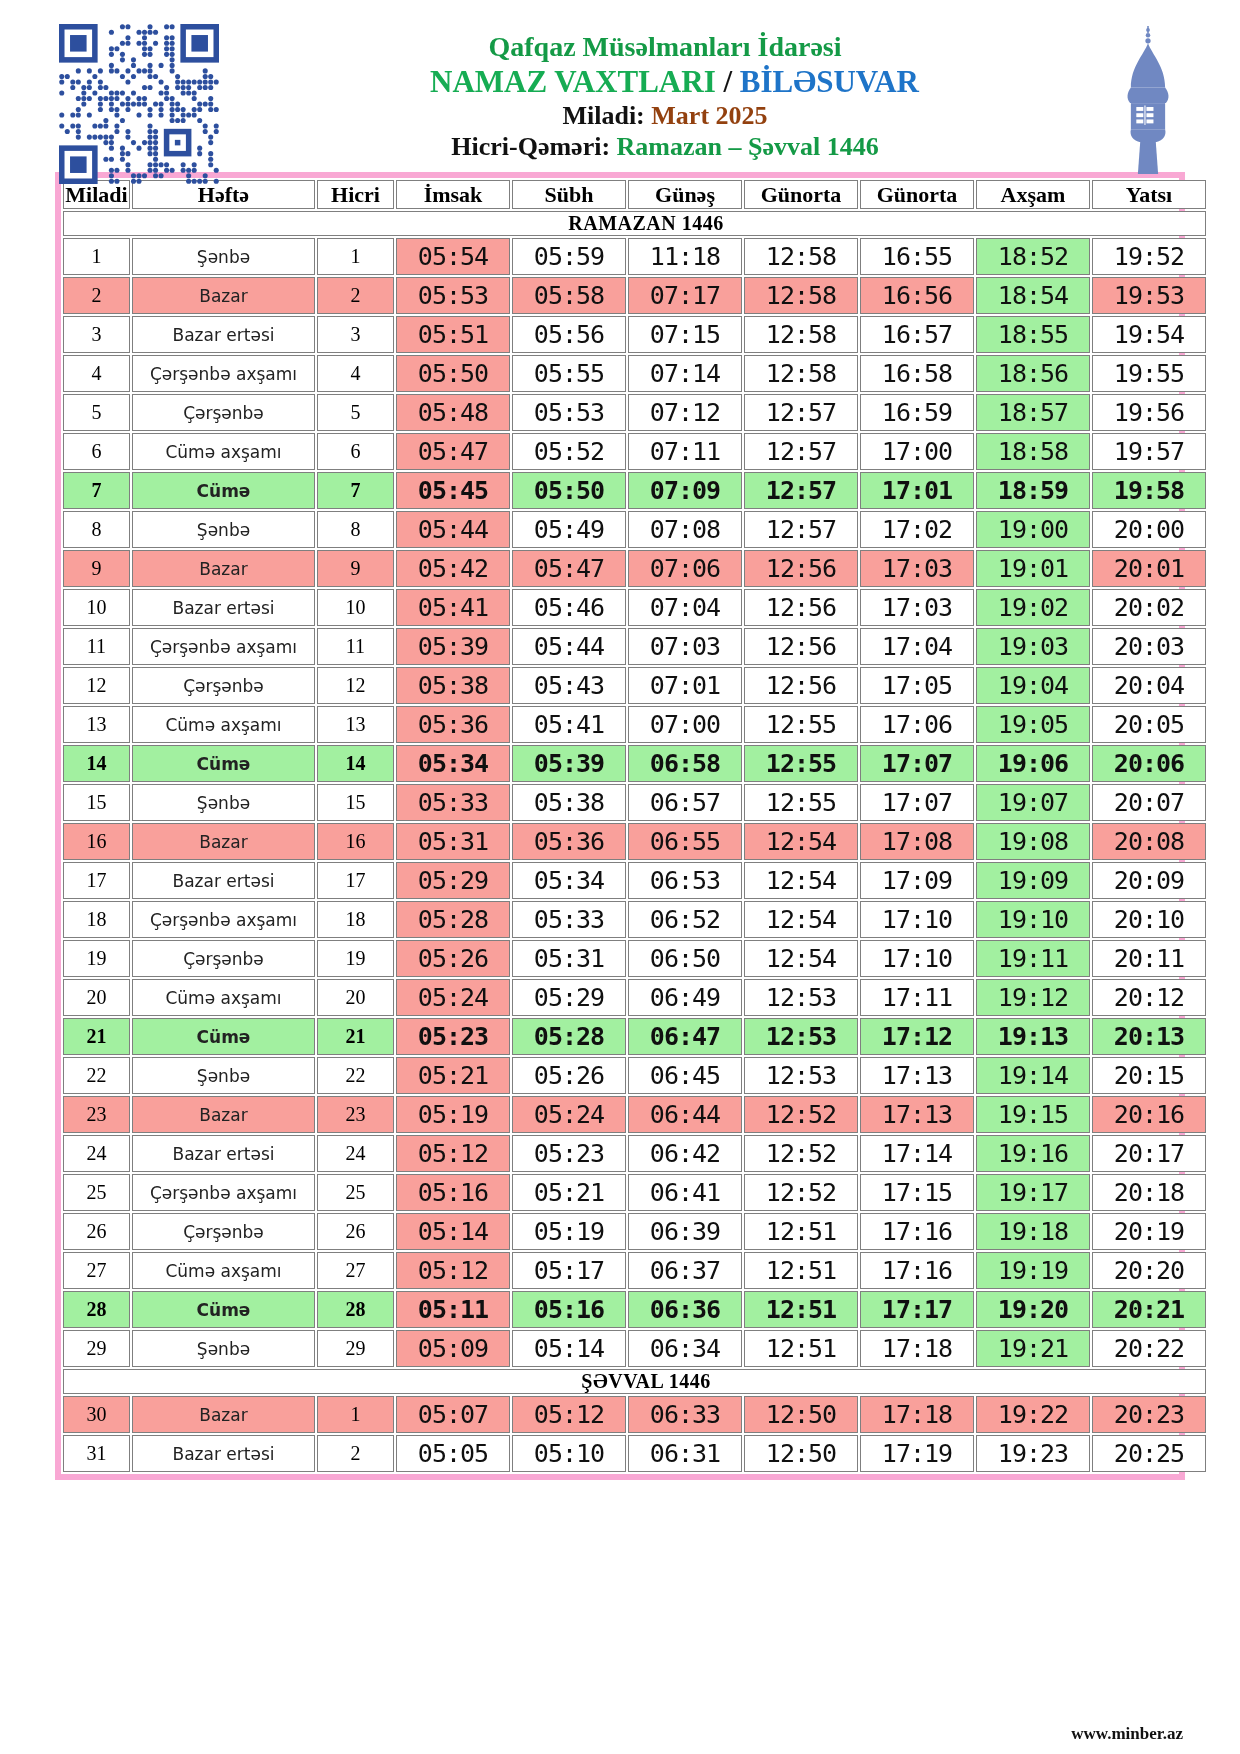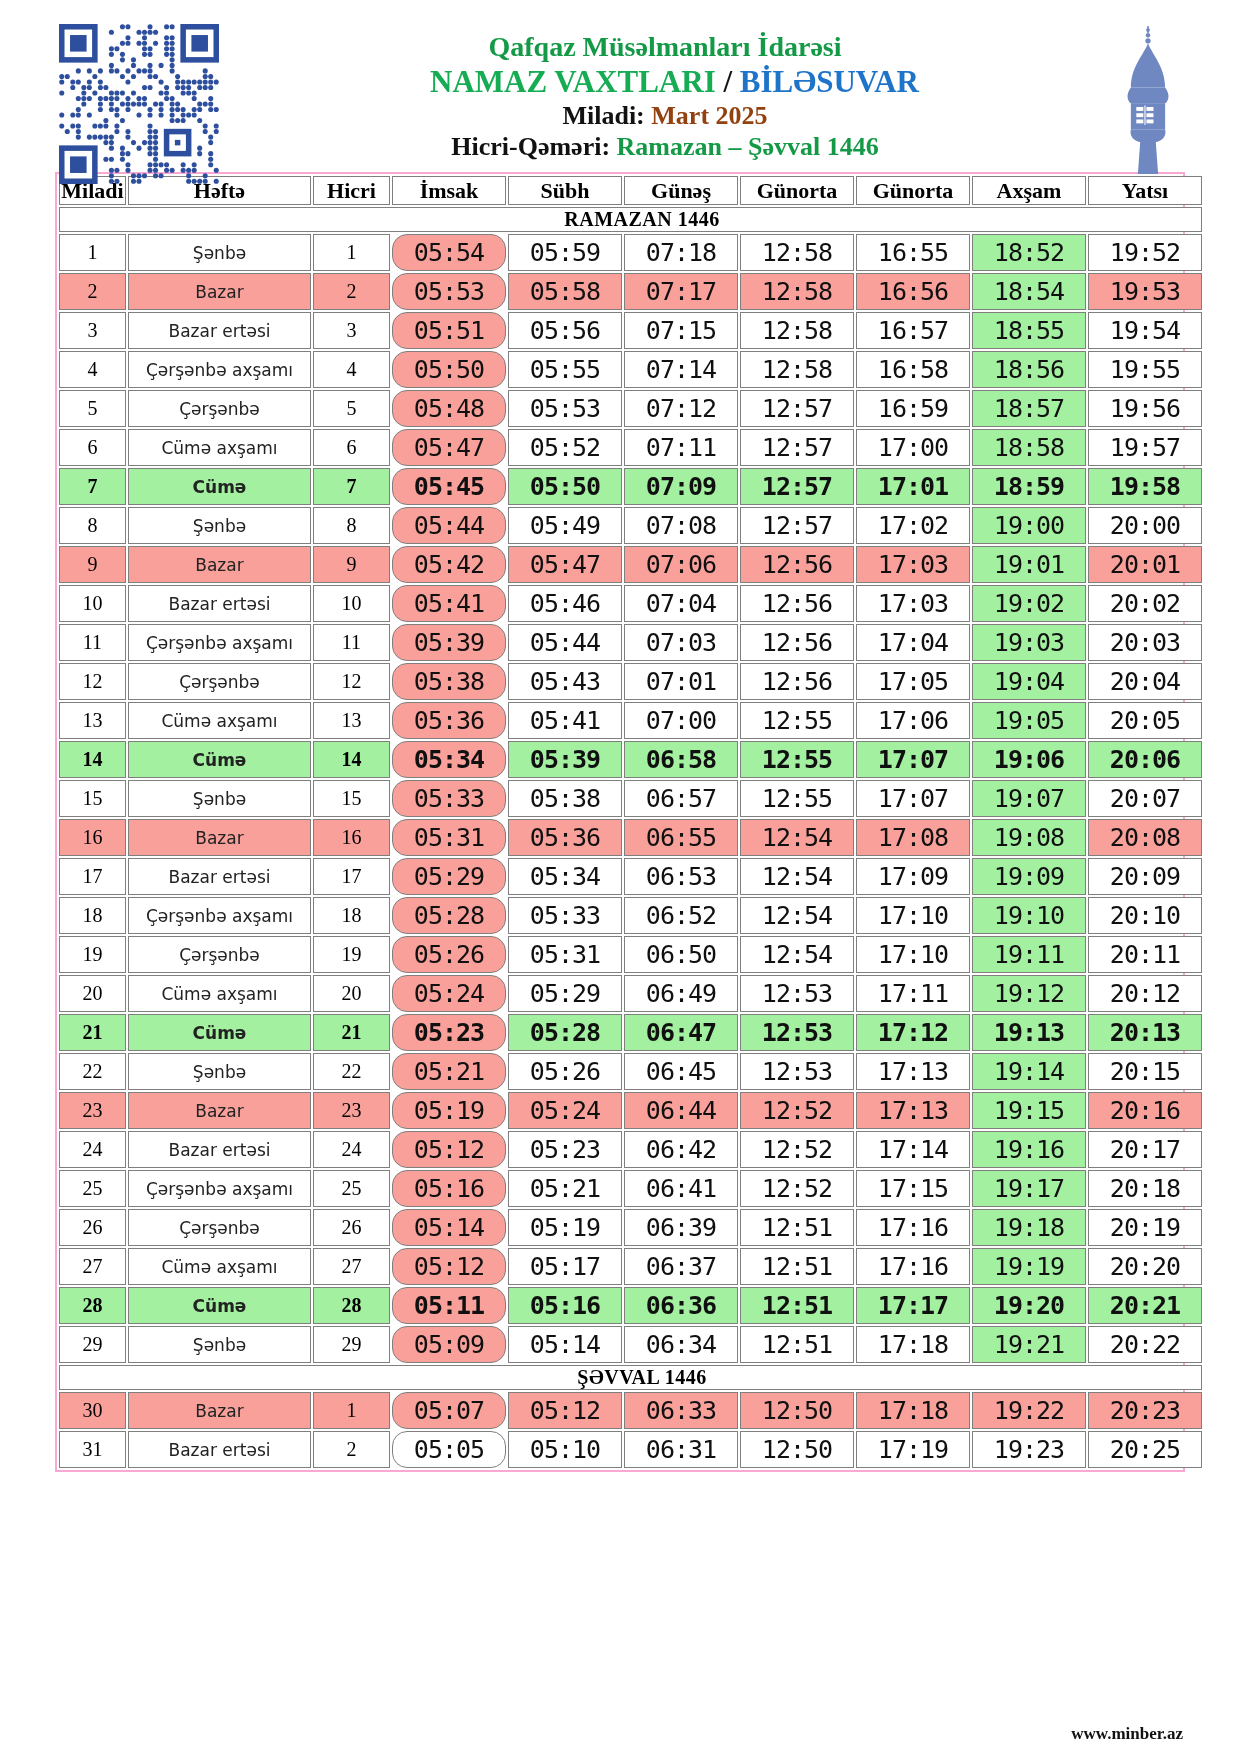--- a/index.html
+++ b/index.html
@@ -21,21 +21,21 @@
   .t-org   { font-size:28px; font-weight:700; line-height:34px; }
   .t-main  { font-size:31px; font-weight:700; line-height:36px; }
   .t-mil   { font-size:26px; font-weight:700; line-height:31px; }
   .t-hic   { font-size:26px; font-weight:700; line-height:31px; }
   .green  { color:var(--title-green); }
   .green2 { color:var(--title-green2);margin-left:19px; }
   .blue   { color:var(--location-blue); }
   .brown  { color:var(--month-brown); }
   .black  { color:#111111; }
   
-  .table-wrap { margin:0 55px; border:2px solid #f9a8d4; background:#ffffff; }
+  .table-wrap { margin:0 55px; border:6px solid #f9a8d4; background:#ffffff; }
   table.prayer { width:100%; border-collapse:separate; border-spacing:2px; table-layout:fixed; }
   table.prayer th, table.prayer td {
     border:1px solid #7f7f7f;
     text-align:center; vertical-align:middle;
     background:#ffffff;
     overflow:hidden; white-space:nowrap;
   }
   table.prayer th {
     height:29px; font-size:22px; font-weight:700;
     font-family:"Liberation Serif", serif;
@@ -46,21 +46,21 @@
     font-family:"Liberation Serif", serif;
     padding-left:23px;
   }
   .data-row td { height:37px; }
   .c-miladi, .c-hicri { font-size:20px; font-family:"Liberation Serif", serif; }
   .c-hefte { font-size:17px; font-family:"DejaVu Sans", sans-serif; color:#222; }
   .c-imsak,.c-subh,.c-gunes,.c-gunorta,.c-ikindi,.c-axsam,.c-yatsi {
     font-size:25px; font-family:"DejaVu Sans Mono", monospace; letter-spacing:-1px; color:#101010;
   }
   
-  .data-row td.c-imsak { background:var(--pink);border-radius:15px; }
+  .data-row td.c-imsak { background:var(--pink); }
   .data-row td.c-axsam { background:var(--green); }
   
   .data-row.sunday td { background:var(--pink); }
   .data-row.sunday td.c-axsam { background:var(--green); }
   
   .data-row.friday td { background:var(--green); font-weight:700; }
   .data-row.friday td.c-imsak { background:var(--pink); }
   
   .data-row.s2 td.c-imsak { background:#ffffff; }
   .data-row.s2 td.c-axsam { background:#ffffff;margin-top:42px; }
@@ -418,21 +418,21 @@
       <tbody id="prayer-tbody">
           <tr class="section-row">
             <td colspan="10">RAMAZAN 1446</td>
           </tr>
           <tr class="data-row normal">
             <td class="c-miladi">1</td>
             <td class="c-hefte">Şənbə</td>
             <td class="c-hicri">1</td>
             <td class="c-imsak">05:54</td>
             <td class="c-subh">05:59</td>
-            <td class="c-gunes">07:18</td>
+            <td class="c-gunes">11:18</td>
             <td class="c-gunorta">12:58</td>
             <td class="c-ikindi">16:55</td>
             <td class="c-axsam">18:52</td>
             <td class="c-yatsi">19:52</td>
           </tr>
           <tr class="data-row sunday">
             <td class="c-miladi">2</td>
             <td class="c-hefte">Bazar</td>
             <td class="c-hicri">2</td>
             <td class="c-imsak">05:53</td>

